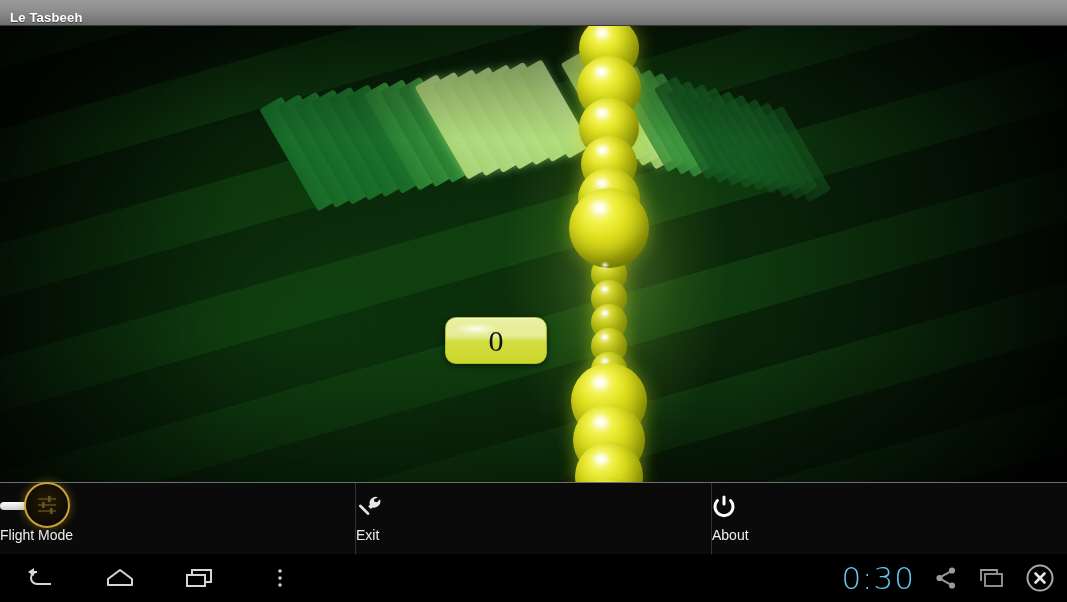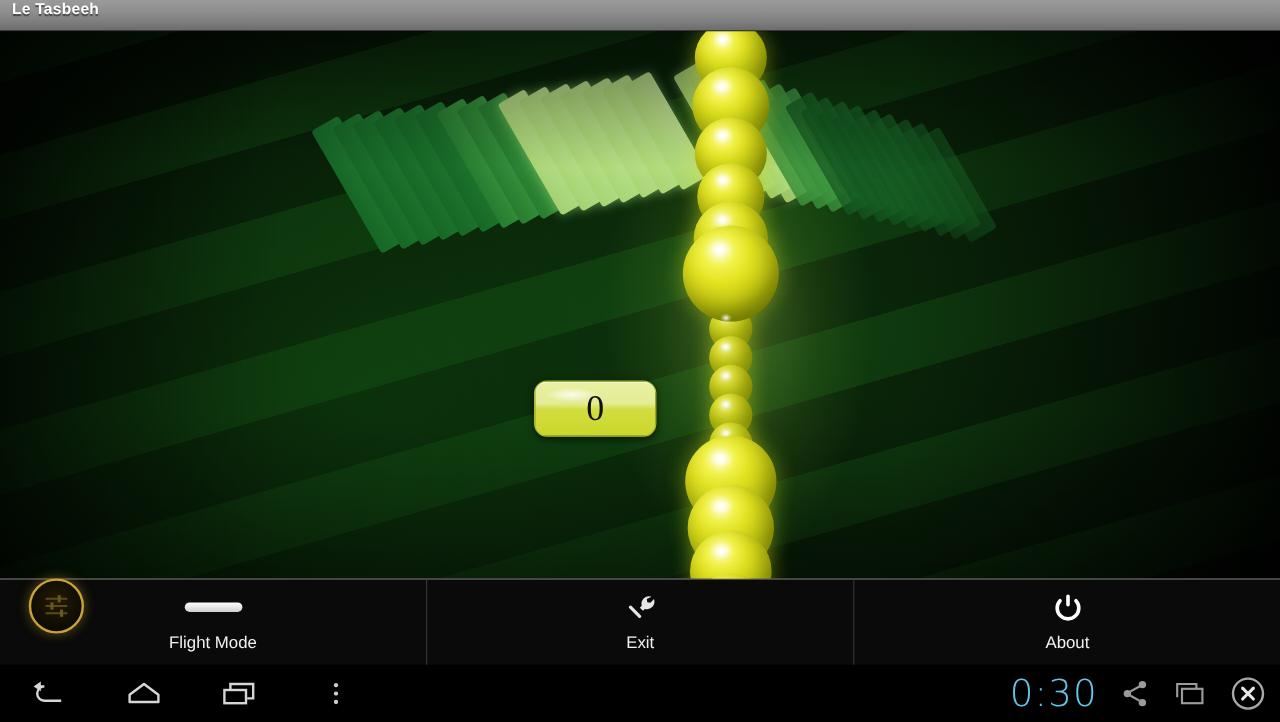--- a/index.html
+++ b/index.html
@@ -9,21 +9,21 @@
     font-family:"Liberation Sans", sans-serif;
     overflow:hidden;
   }
   #app { position:relative; width:1067px; height:602px; background:#000; }
 
   
   .titlebar{
     position:absolute; left:0; top:0; width:1067px; height:26px;
     background:linear-gradient(to bottom,#9a9a9a 0%,#8e8e8e 40%,#7e7e7e 72%,#6d6d6d 100%);
     border-bottom:1px solid #3a3a3a;
-    display:flex; align-items:flex-start;
+    display:flex; align-items:flex-end;
   }
   .titlebar .tbtext{
     color:#ffffff; font-size:13px; font-weight:bold;
     margin-left:10px;
     text-shadow:0 1px 1px rgba(0,0,0,.55);
     letter-spacing:.2px;
   }
 
   
   .stage{
@@ -127,21 +127,21 @@
 
   
   .menubar{
     position:absolute; left:0; top:482px; width:1067px; height:72px;
     background:#0a0a0a;
     border-top:1px solid #6f6f6f;
     display:flex;
   }
   .menuitem{
     flex:1 1 0; position:relative;
-    display:flex; flex-direction:column; align-items:center; justify-content:center;
+    display:flex; flex-direction:column; align-items:flex-start; justify-content:center;
     gap:9px;
     border-right:1px solid #323232;
     cursor:pointer;
   }
   .menuitem:last-child{ border-right:none; }
   .menuitem .mi-icon{
     height:24px; display:flex; align-items:center; justify-content:center;
   }
   .menuitem .mi-label{
     color:#f0f0f0; font-size:14px;

